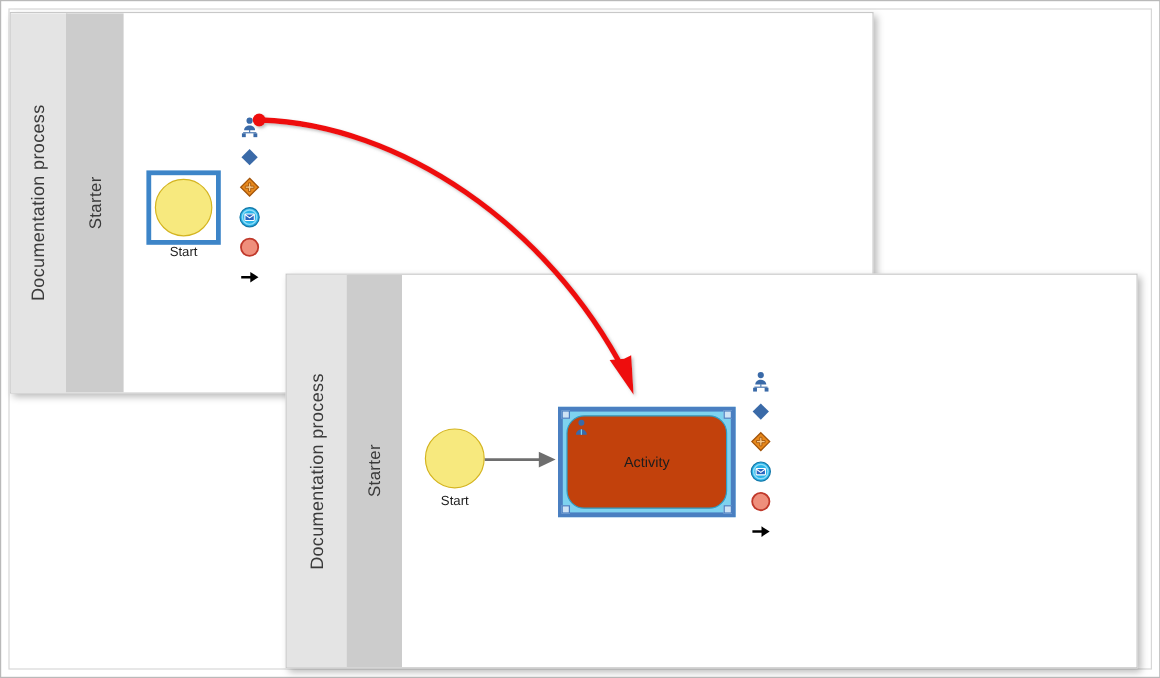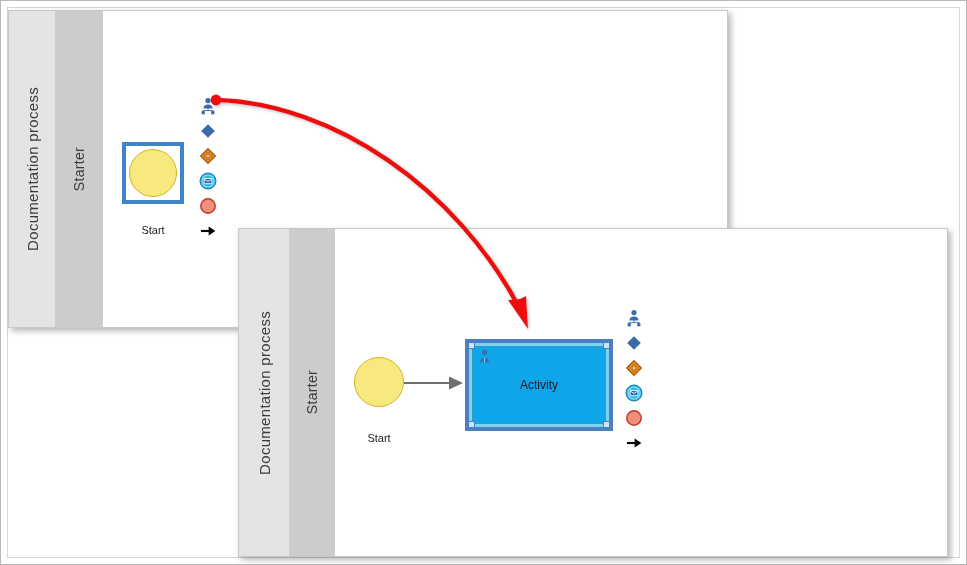--- a/index.html
+++ b/index.html
@@ -79,21 +79,20 @@
     border-radius: 50%;
     background: #f7e97e;
     border: 1.6px solid #d4b420;
     box-sizing: border-box;
   }
   .node-label {
     position: absolute;
     text-align: center;
     color: #1d1d1d;
     white-space: nowrap;
-    margin-top: 20px;
   }
 
   
   .sel-frame {
     position: absolute;
     box-sizing: border-box;
     border: 4px solid #3d85c8;
     background: transparent;
   }
 
@@ -102,22 +101,22 @@
     position: absolute;
     box-sizing: border-box;
     border: 4px solid #4a7fc1;
     background: #7ed2ef;
   }
   .activity-box {
     position: absolute;
     inset: 3px;
     box-sizing: border-box;
     border: 1.4px solid #2f9cc4;
-    border-radius: 4px;
-    background: #0ea5e9;
+    border-radius: 15px;
+    background: #c2410c;
     display: flex;
     align-items: center;
     justify-content: center;
   }
   .activity-label {
     color: #1d1d1d;
     pointer-events: none;
   }
   .corner-handle {
     position: absolute;

